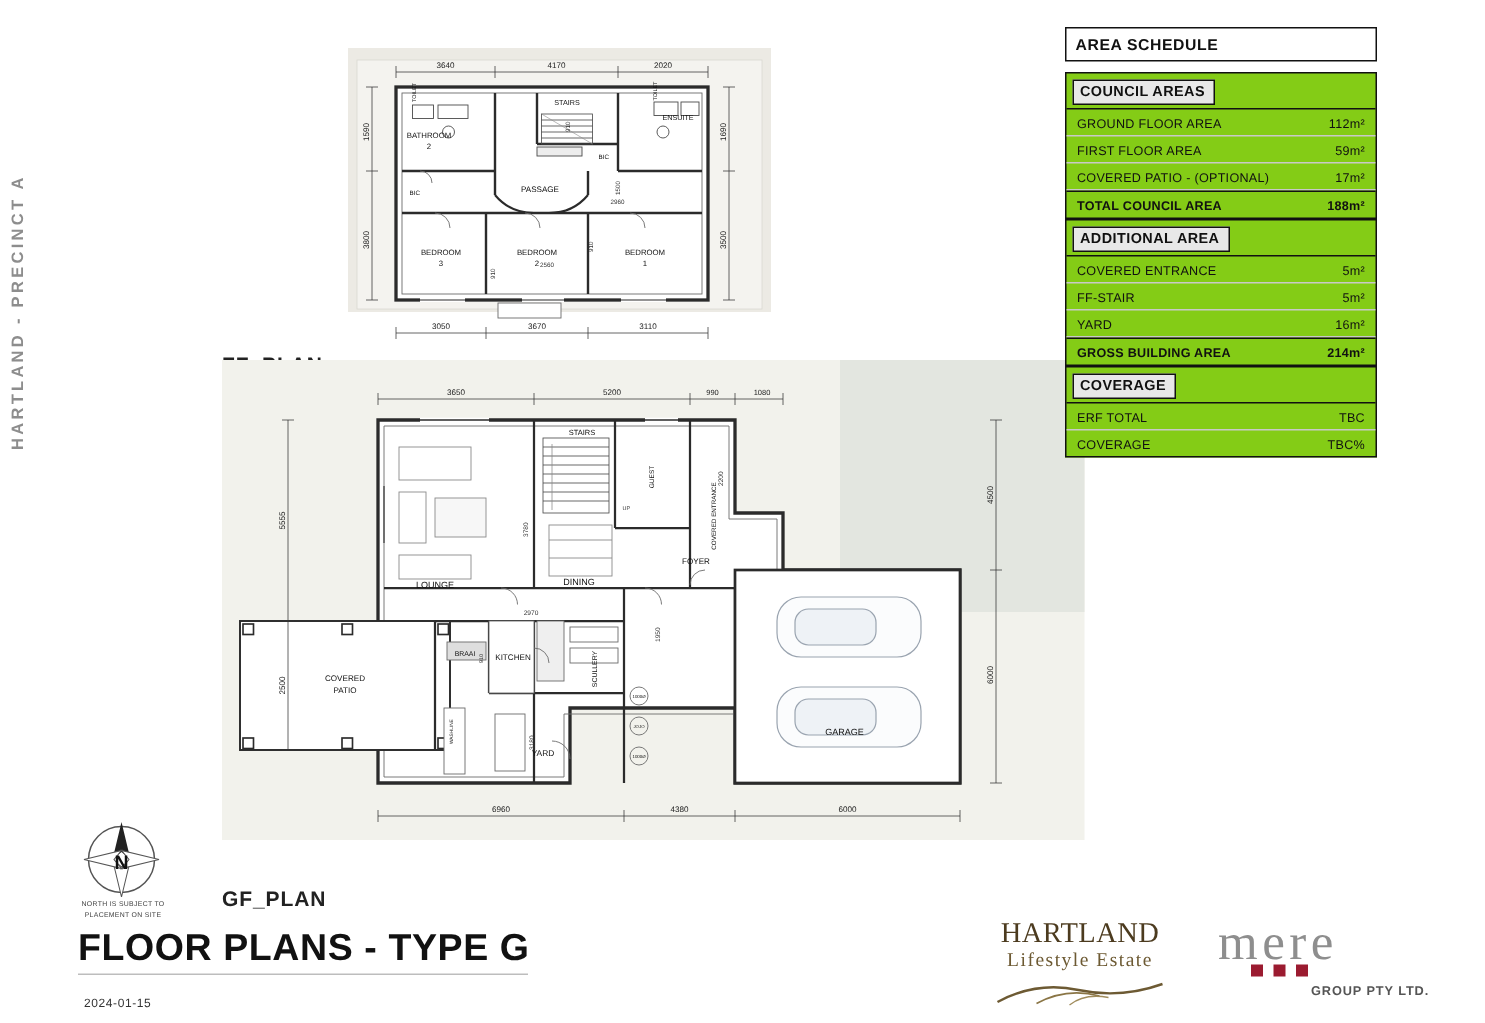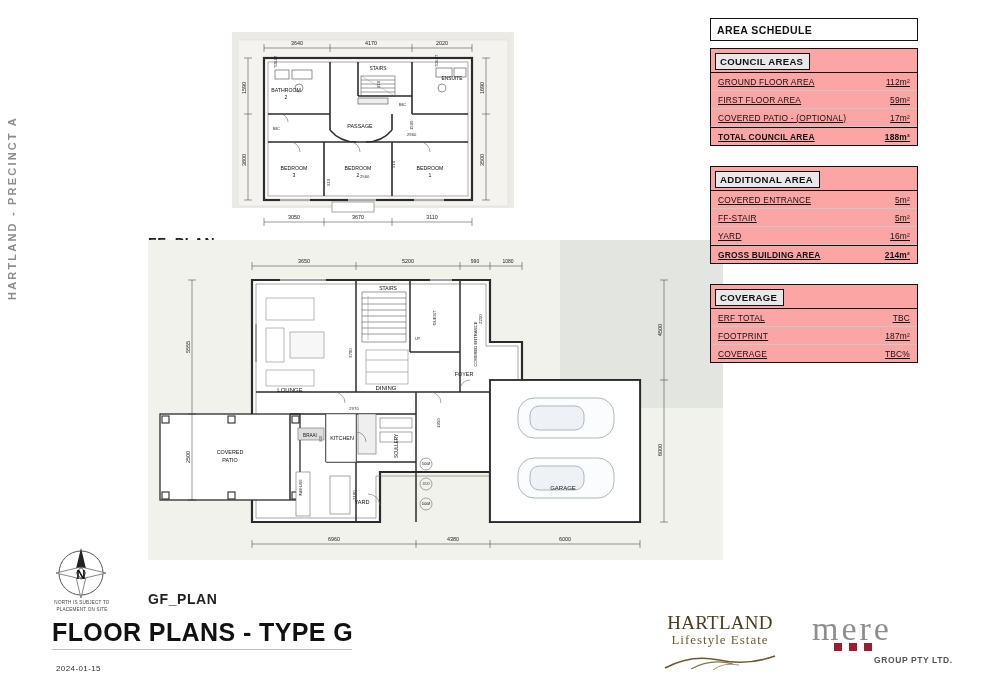--- a/index.html
+++ b/index.html
@@ -117,23 +117,22 @@
     margin-bottom: 7px;
   }
   .sch-title {
     padding: 5px 6px 4px 6px;
     font-size: 10.5px;
     font-weight: bold;
     letter-spacing: .4px;
   }
   .sch-group {
     border: 1.2px solid #111;
-    background: #fca5a5;
-    margin-bottom: 20px;
-    text-decoration: underline;
+    background: #84cc16;
+    margin-bottom: 0;
   }
   .sch-head {
     display: inline-block;
     margin: 4px 0 2px 4px;
     padding: 2px 6px 2px 4px;
     font-size: 9.6px;
     font-weight: bold;
     letter-spacing: .3px;
     border: 1px solid #111;
     background: #e8e8e8;
@@ -593,24 +592,20 @@
     </div>
 
     <div class="sch-group">
       <div class="sch-head">COVERAGE</div>
       <div class="sch-rows">
         <div class="sch-row">
           <span class="l">ERF TOTAL</span>
           <span class="v">TBC</span>
         </div>
         <div class="sch-row">
-          <span class="l">FOOTPRINT</span>
-          <span class="v">187m²</span>
-        </div>
-        <div class="sch-row">
           <span class="l">COVERAGE</span>
           <span class="v">TBC%</span>
         </div>
       </div>
     </div>
   </div>
 
   <div class="main-title">FLOOR PLANS - TYPE G</div>
   <div class="title-rule"></div>
   <div class="rev-line">REV.  E</div>

